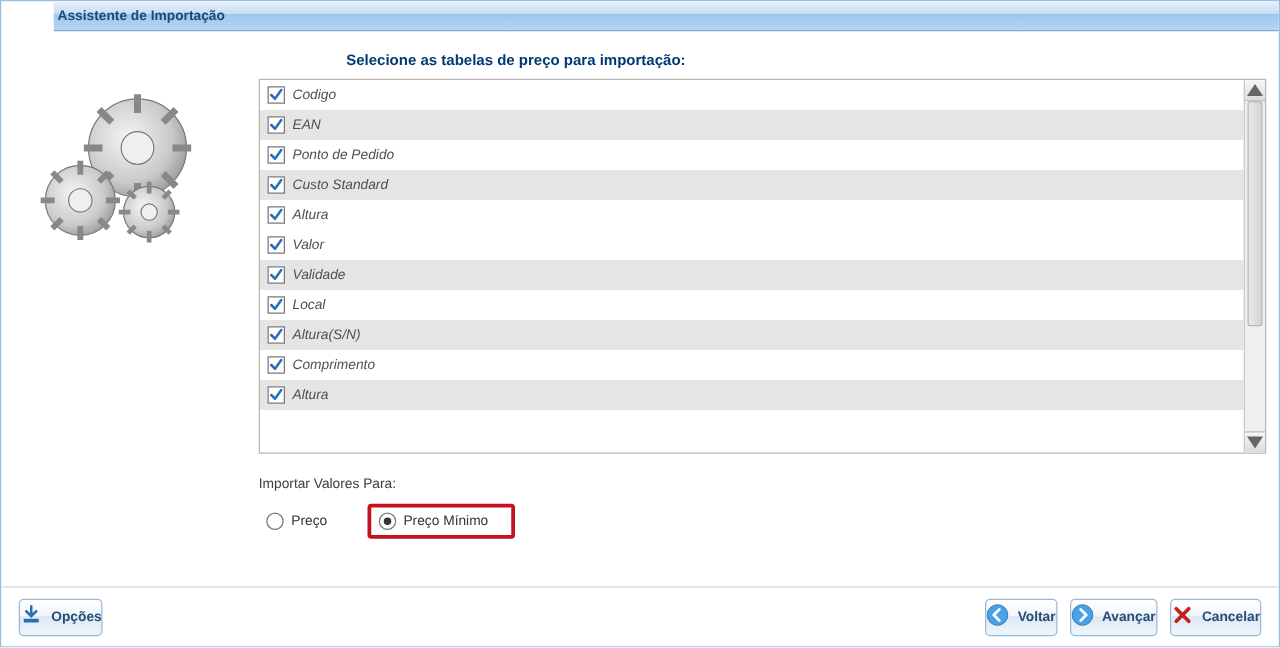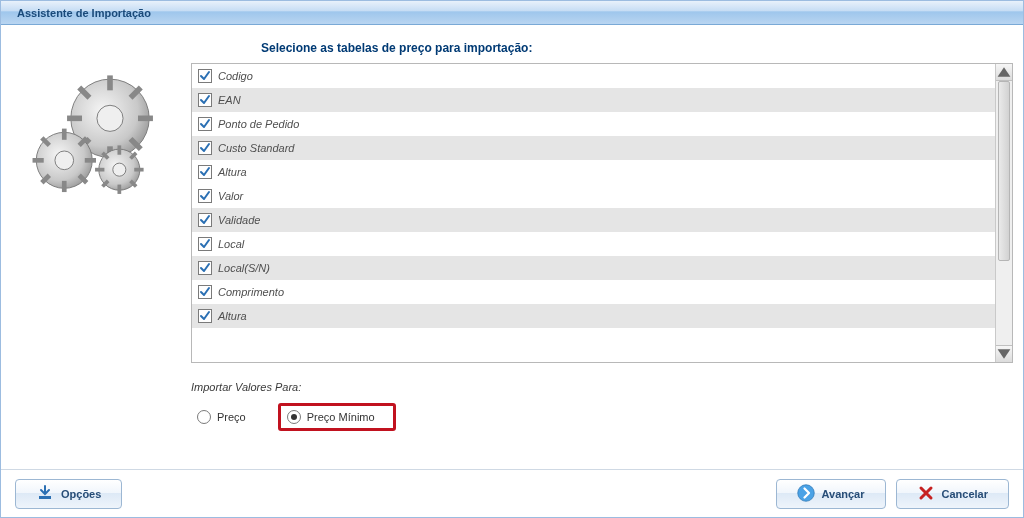--- a/index.html
+++ b/index.html
@@ -13,41 +13,42 @@
   }
   .window {
     width: 1024px; height: 518px;
     display: flex; flex-direction: column;
     border: 1px solid #9cbce0;
   }
   .titlebar {
     height: 24px;
     background: linear-gradient(to bottom, #e8f1fb 0%, #c5dcf4 45%, #9ec6ec 46%, #b9d5f1 100%);
     border-bottom: 1px solid #7aa9d6;
-    padding: 0 16px;
+    padding: 0 3px;
     display: flex; align-items: center;
     font-weight: bold;
     color: #1a4a7a;
+    margin-left: 42px;
   }
   .content {
     flex: 1;
     display: flex;
     padding: 12px 10px 6px 10px;
     gap: 10px;
     position: relative;
   }
   .sidebar {
     width: 170px;
     padding-top: 30px;
     display: flex; justify-content: center; align-items: flex-start;
   }
   .gear-art svg { width: 150px; height: 140px; }
   .main {
     flex: 1;
-    display: flex; flex-direction: column;
+    display: flex; flex-direction: column; margin-left: 16px;
   }
   .instruction {
     color: #003a74;
     font-weight: bold;
     font-size: 12px;
     padding: 4px 0 8px 70px;
   }
   .listbox {
     border: 1px solid #b8b8b8;
     height: 300px;
@@ -104,21 +105,20 @@
     border: 1px solid #b5b5b5;
     border-radius: 2px;
   }
   .radio-section {
     margin-top: 18px;
     color: #333;
   }
   .radio-title {
     color: #3a3a3a;
     margin-bottom: 10px;
-    font-style: italic;
   }
   .radio-row {
     display: flex; align-items: center; gap: 32px;
     padding-left: 6px;
   }
   .radio-opt {
     display: flex; align-items: center; gap: 6px;
     height: 28px;
   }
   .radio-ring {
@@ -140,21 +140,21 @@
   .footer {
     height: 48px;
     border-top: 1px solid #cfd9e4;
     display: flex; align-items: center;
     padding: 0 14px;
     gap: 10px;
   }
   .footer .spacer { flex: 1; }
   .btn {
     height: 30px;
-    padding: 0 20px;
+    padding: 0 0;
     display: flex; align-items: center; gap: 7px;
     border: 1px solid #9cb7d3;
     border-radius: 4px;
     background: linear-gradient(to bottom,#ffffff 0%,#f1f6fc 45%,#dde9f6 46%,#eef4fb 100%);
     color: #274d77;
     font-weight: bold;
     font-size: 11px;
     cursor: default;
   }
   .btn svg { width: 18px; height: 18px; }
@@ -298,21 +298,21 @@
                 </svg>
               </span>
               <span class="row-label">Local</span>
             </div>
             <div class="row odd">
               <span class="chk">
                 <svg viewBox="0 0 12 12">
                   <path d="M2 6 l3 3 5-7" stroke="#2a6fb3" stroke-width="2" fill="none" stroke-linecap="round" stroke-linejoin="round"></path>
                 </svg>
               </span>
-              <span class="row-label">Local(S/N)</span>
+              <span class="row-label">Altura(S/N)</span>
             </div>
             <div class="row even">
               <span class="chk">
                 <svg viewBox="0 0 12 12">
                   <path d="M2 6 l3 3 5-7" stroke="#2a6fb3" stroke-width="2" fill="none" stroke-linecap="round" stroke-linejoin="round"></path>
                 </svg>
               </span>
               <span class="row-label">Comprimento</span>
             </div>
             <div class="row odd">
@@ -367,20 +367,29 @@
             <rect x="3" y="12" width="12" height="3" fill="#2a6fb3"></rect>
           </svg>
       </span>
       <span>Opções</span>
     </div>
     <div class="spacer"></div>
     <div class="btn">
       <span>
         <svg class="ico-circle" viewBox="0 0 24 24">
           <circle cx="12" cy="12" r="11" fill="#4aa2e6" stroke="#2f78b5"></circle>
+          <path d="M14 6 l-6 6 6 6" stroke="#fff" stroke-width="3" fill="none" stroke-linecap="round" stroke-linejoin="round"></path>
+        </svg>
+      </span>
+      <span>Voltar</span>
+    </div>
+    <div class="btn">
+      <span>
+        <svg class="ico-circle" viewBox="0 0 24 24">
+          <circle cx="12" cy="12" r="11" fill="#4aa2e6" stroke="#2f78b5"></circle>
           <path d="M10 6 l6 6 -6 6" stroke="#fff" stroke-width="3" fill="none" stroke-linecap="round" stroke-linejoin="round"></path>
         </svg>
       </span>
       <span>Avançar</span>
     </div>
     <div class="btn">
       <span>
         <svg viewBox="0 0 18 18">
             <path d="M4 4 l10 10 M14 4 l-10 10" stroke="#c62121" stroke-width="3" stroke-linecap="round"></path>
           </svg>

